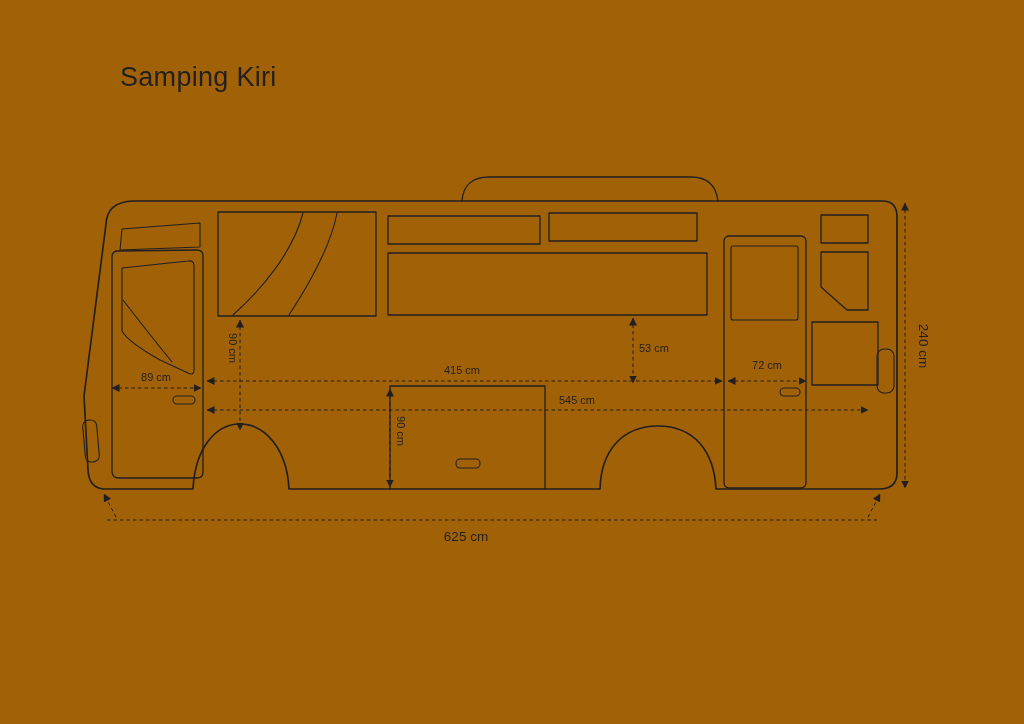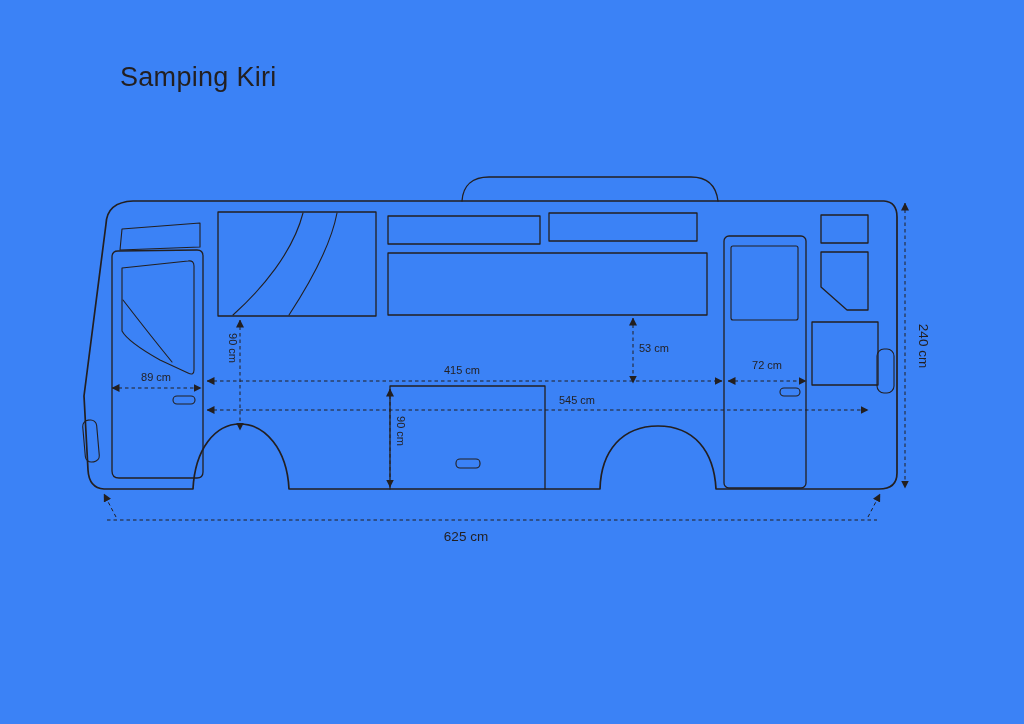--- a/index.html
+++ b/index.html
@@ -4,21 +4,21 @@
   <style>
     html, body {
       margin: 0;
       padding: 0;
       background: #ffffff;
     }
     .canvas {
       position: relative;
       width: 1024px;
       height: 724px;
-      background: #3b82f6;
+      background: #a16207;
       overflow: hidden;
       font-family: "Liberation Sans", sans-serif;
     }
     svg { display: block; }
     .title {
       font-family: "Liberation Sans", sans-serif;
       font-size: 27px;
       font-weight: 500;
       fill: #231f20;
       letter-spacing: 0.3px;

